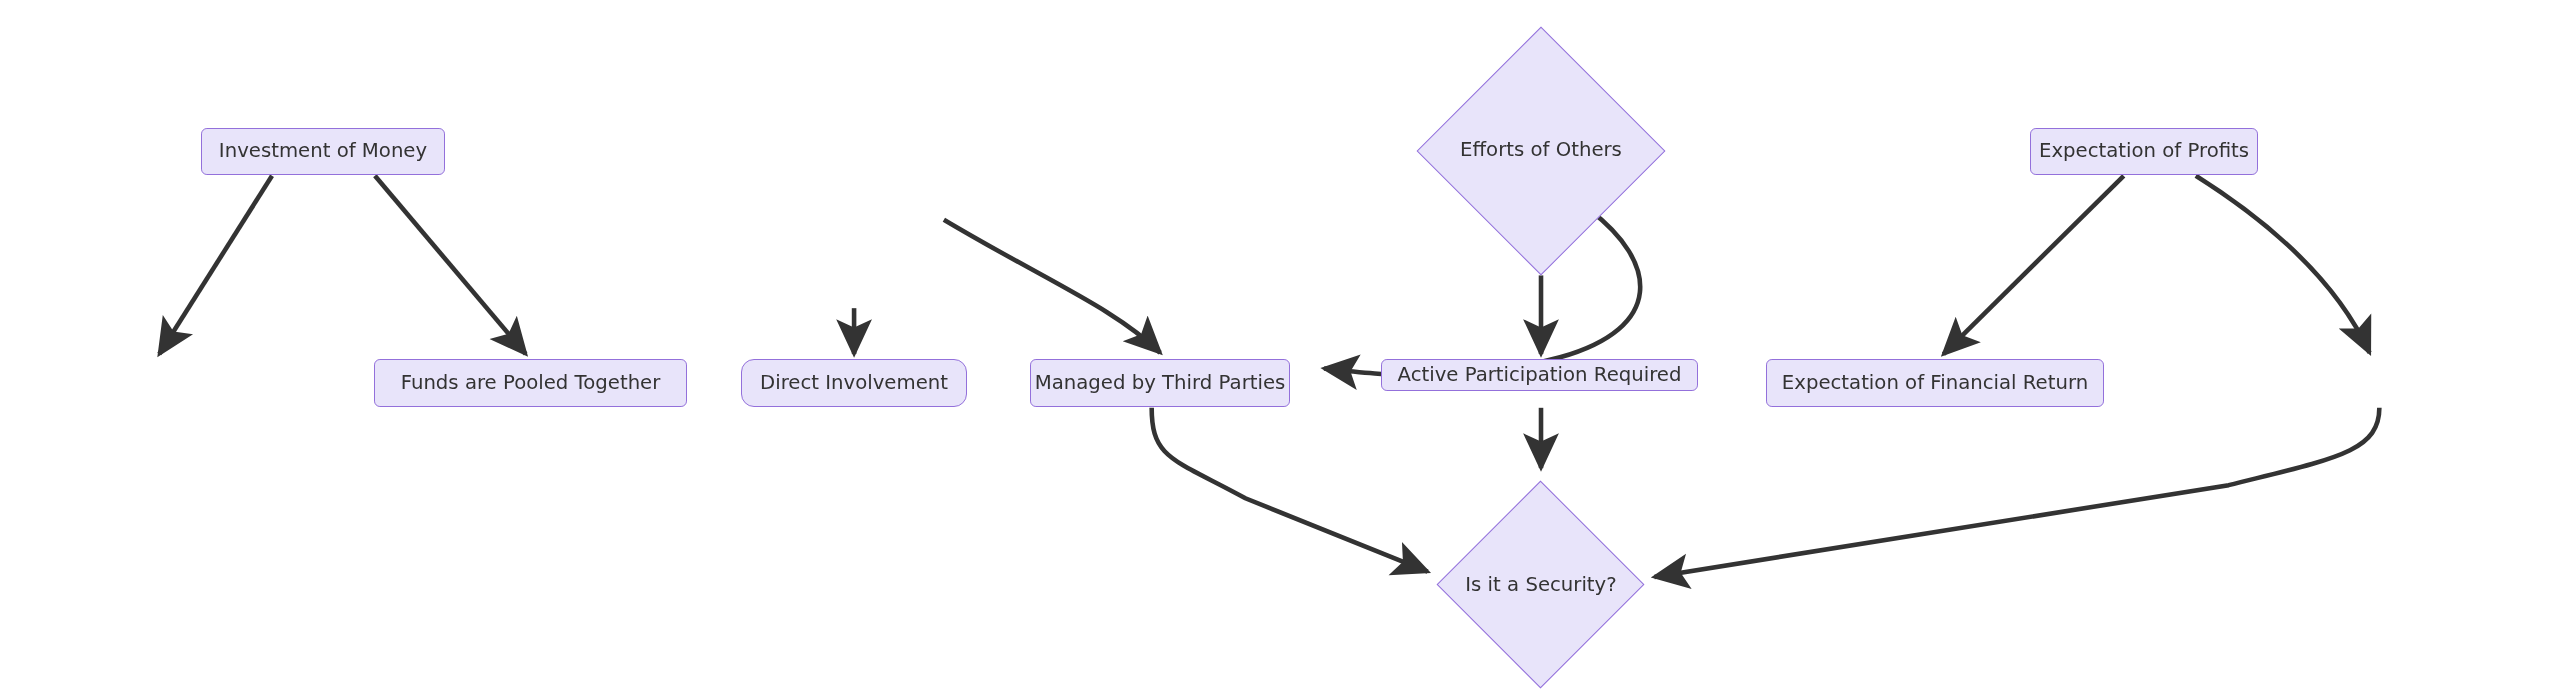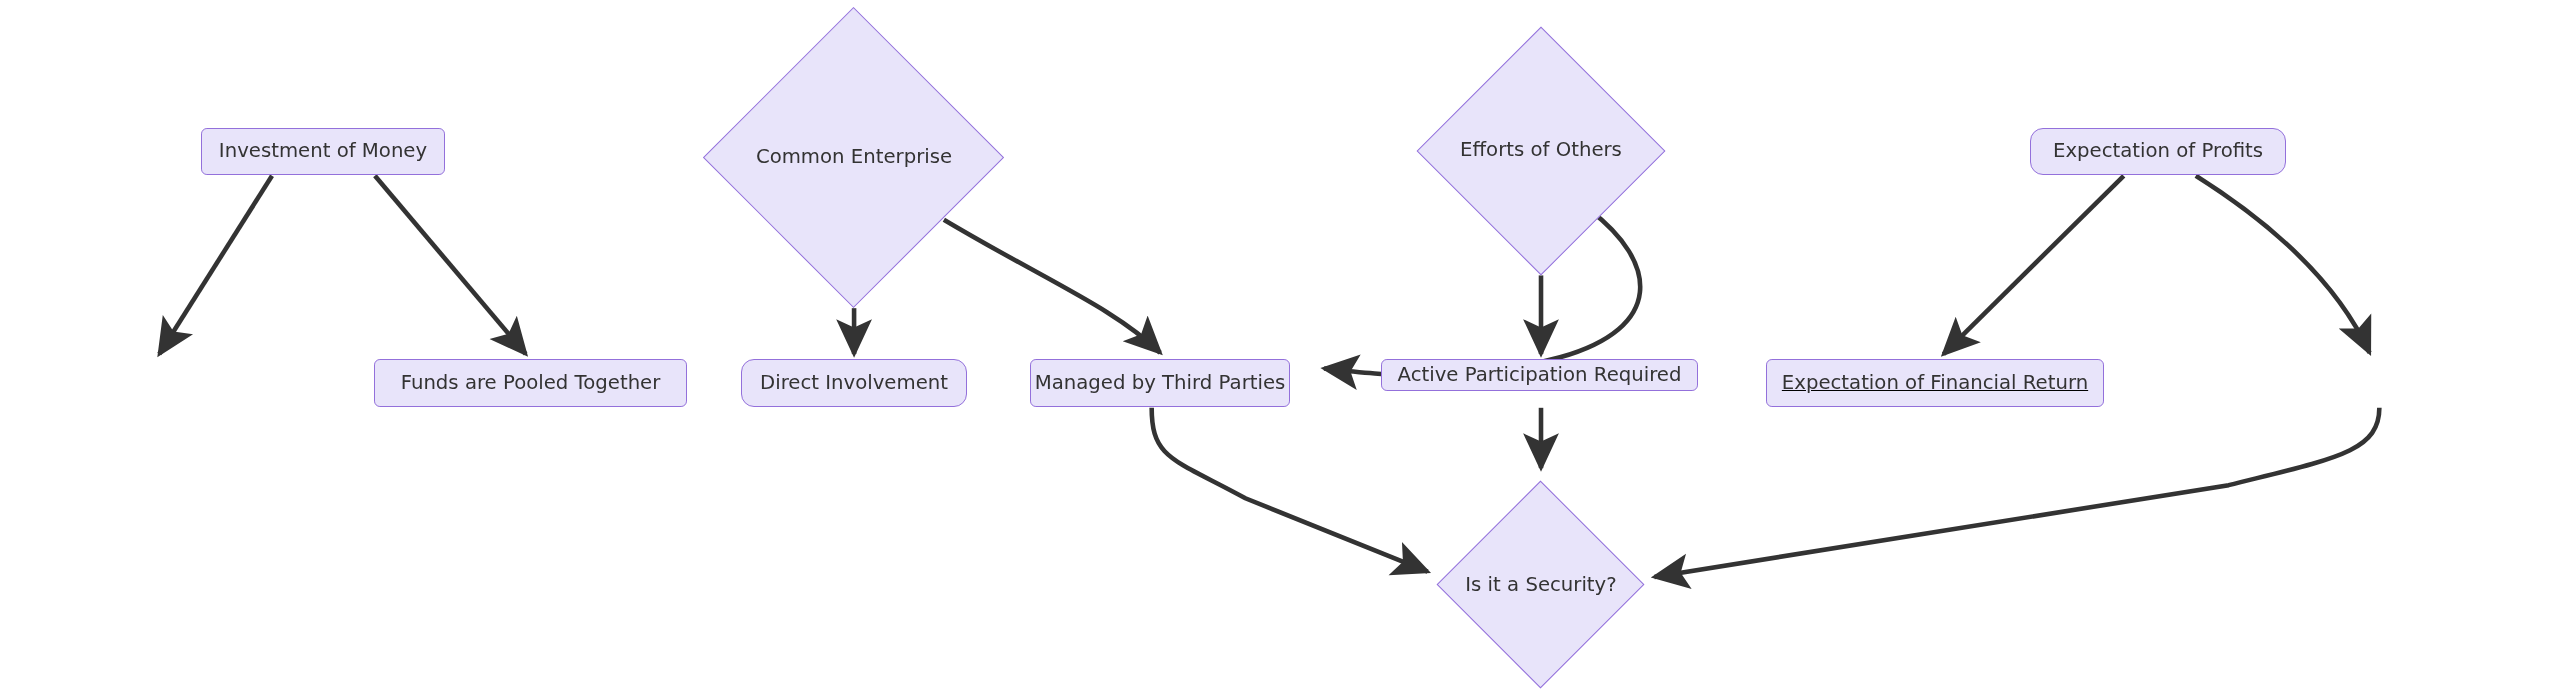--- a/index.html
+++ b/index.html
@@ -98,47 +98,43 @@
 
   <div class="node node-box" style="left:201px; top:128px; width:244px; height:47px;">
     <span class="node-label">Investment of Money</span>
   </div>
 
 
   <div class="node node-box" style="left:374px; top:359px; width:313px; height:48px;">
     <span class="node-label">Funds are Pooled Together</span>
   </div>
 
-  <div class="node node-diamond" style="left:712px; top:6.6px; width:284px; height:302px;">
-    <div class="diamond-shape" style="width:213px; height:213px; left:35px; top:44px;"></div>
-    <span class="node-label">Common Enterprise</span>
-  </div>
 
   <div class="node node-box" style="left:741px; top:359px; width:226px; height:48px;border-radius:13px;">
     <span class="node-label">Direct Involvement</span>
   </div>
 
   <div class="node node-box" style="left:1030px; top:359px; width:260px; height:48px;">
     <span class="node-label">Managed by Third Parties</span>
   </div>
 
   <div class="node node-diamond" style="left:1417px; top:26px; width:248px; height:249px;">
     <div class="diamond-shape" style="width:176px; height:176px; left:36px; top:37px;"></div>
     <span class="node-label">Efforts of Others</span>
   </div>
 
   <div class="node node-box" style="left:1381px; top:359px; width:317px; height:32px;">
     <span class="node-label">Active Participation Required</span>
   </div>
 
-  <div class="node node-box" style="left:2030px; top:128px; width:256px; height:47px;border-radius:13px;">
+  <div class="node node-box" style="left:2030px; top:128px; width:228px; height:47px;">
     <span class="node-label">Expectation of Profits</span>
   </div>
 
-  <div class="node node-box" style="left:1766px; top:359px; width:338px; height:48px;text-decoration:underline;">
+  <div class="node node-box" style="left:1766px; top:359px; width:338px; height:48px;">
     <span class="node-label">Expectation of Financial Return</span>
   </div>
 
 
   <div class="node node-diamond" style="left:1437px; top:481px; width:208px; height:208px;">
     <div class="diamond-shape" style="width:147px; height:147px; left:30px; top:30px;"></div>
     <span class="node-label">Is it a Security?</span>
   </div>
 
 </div>

